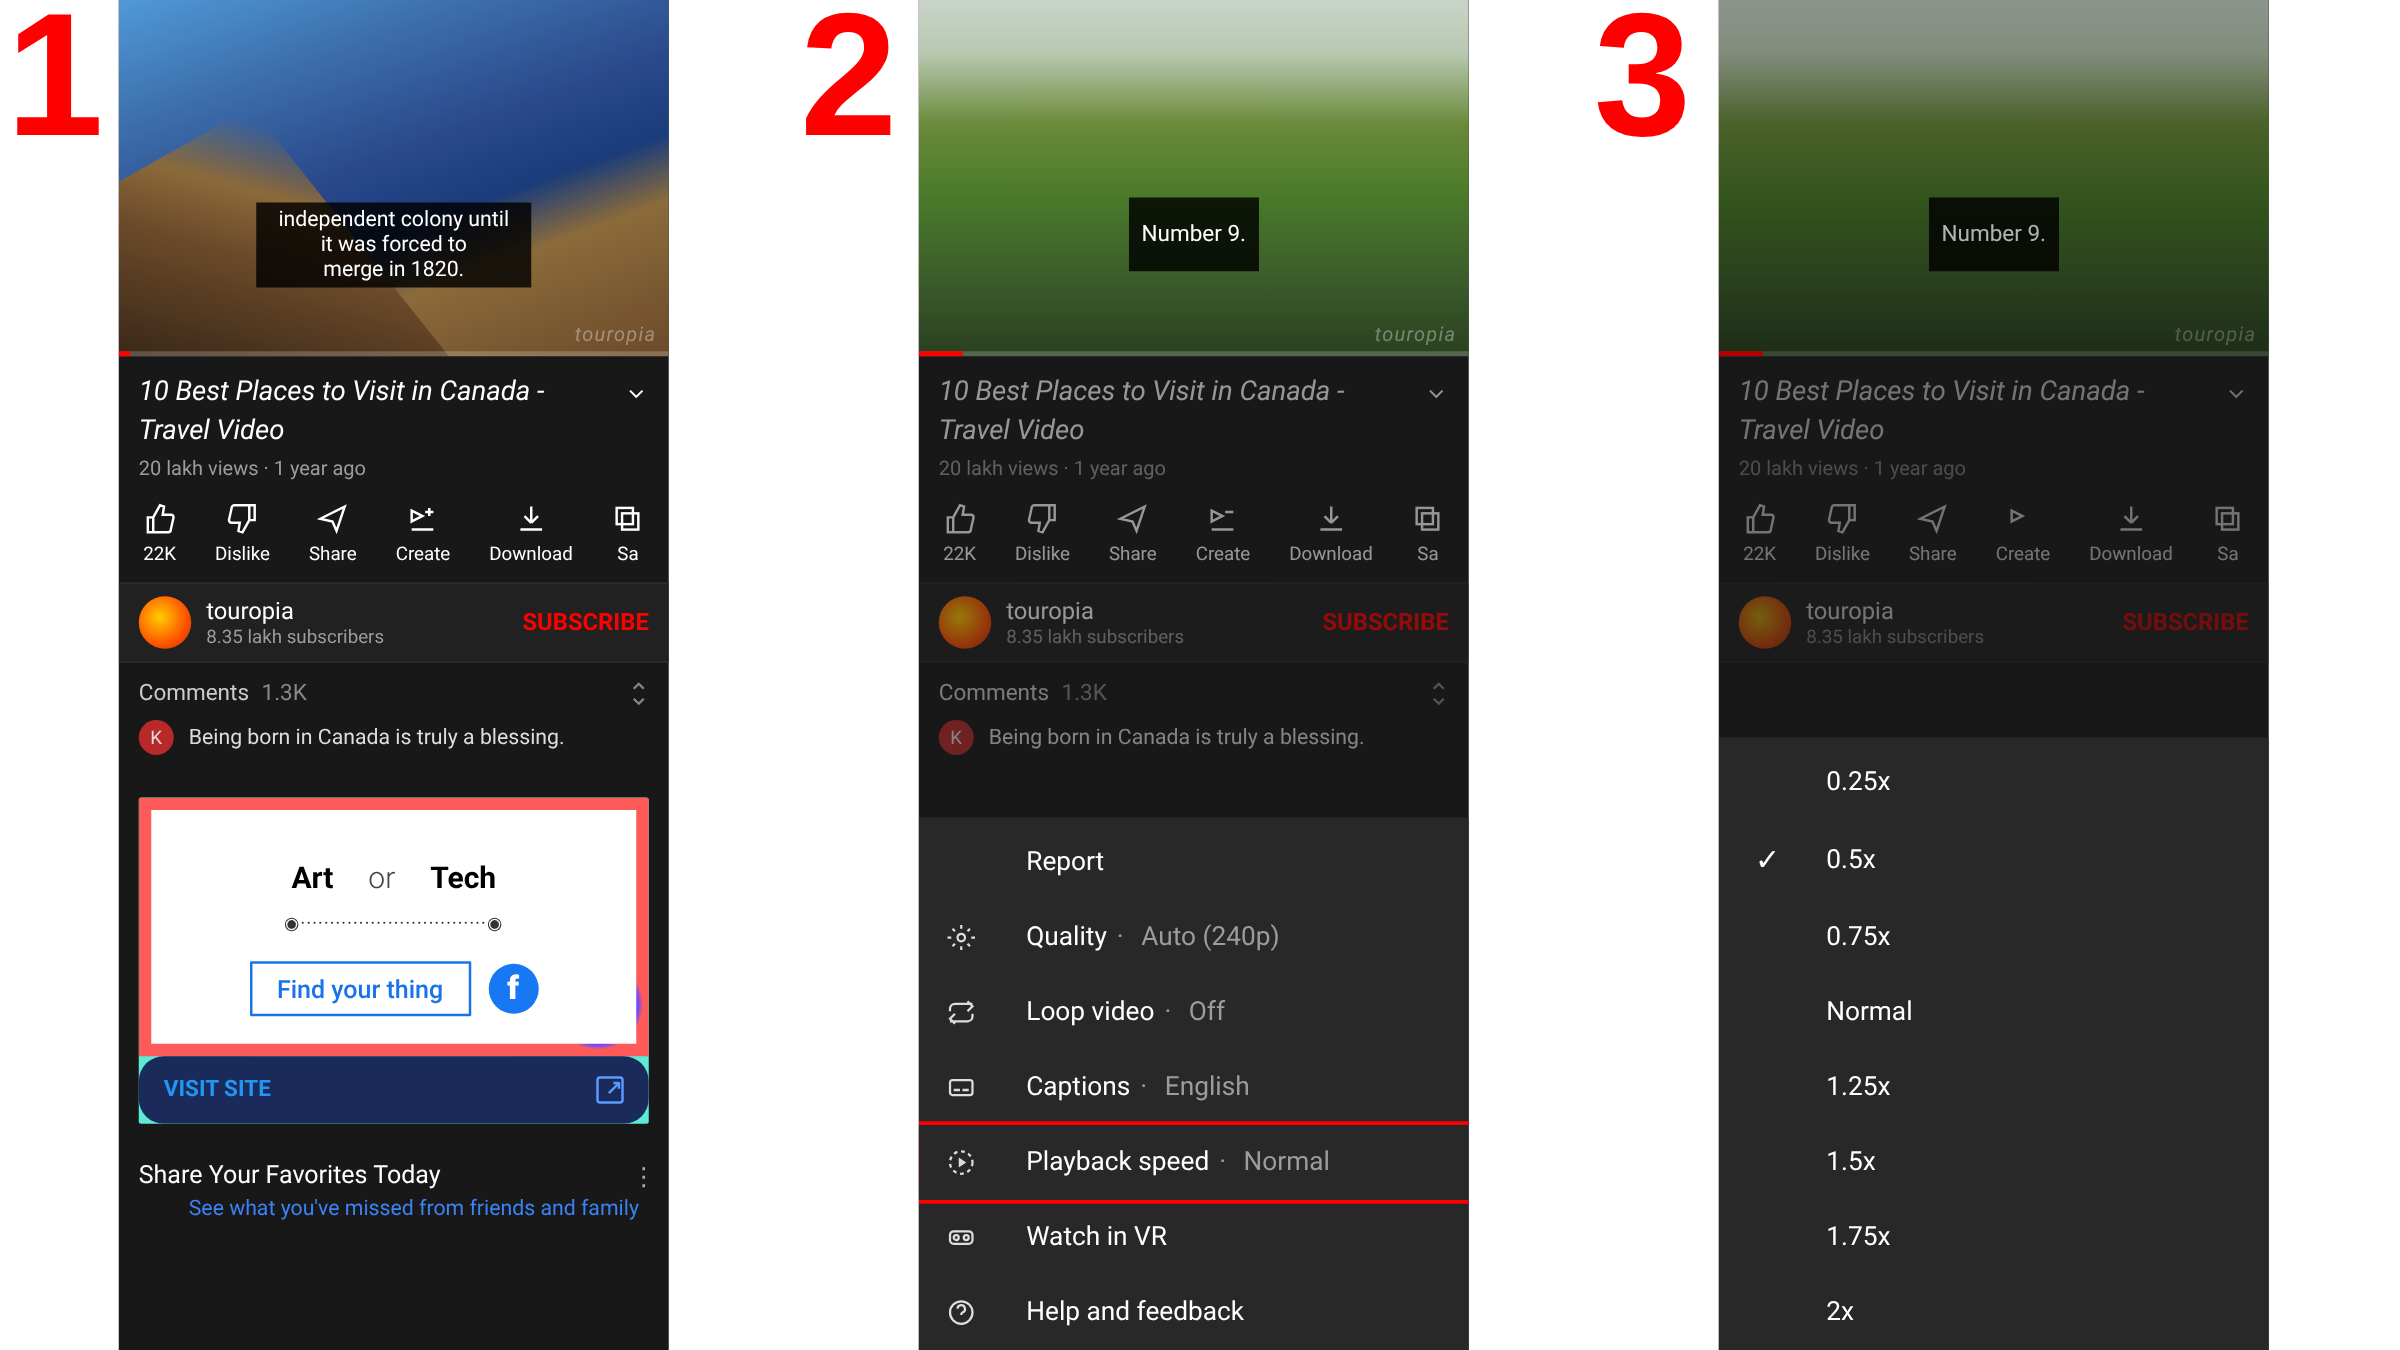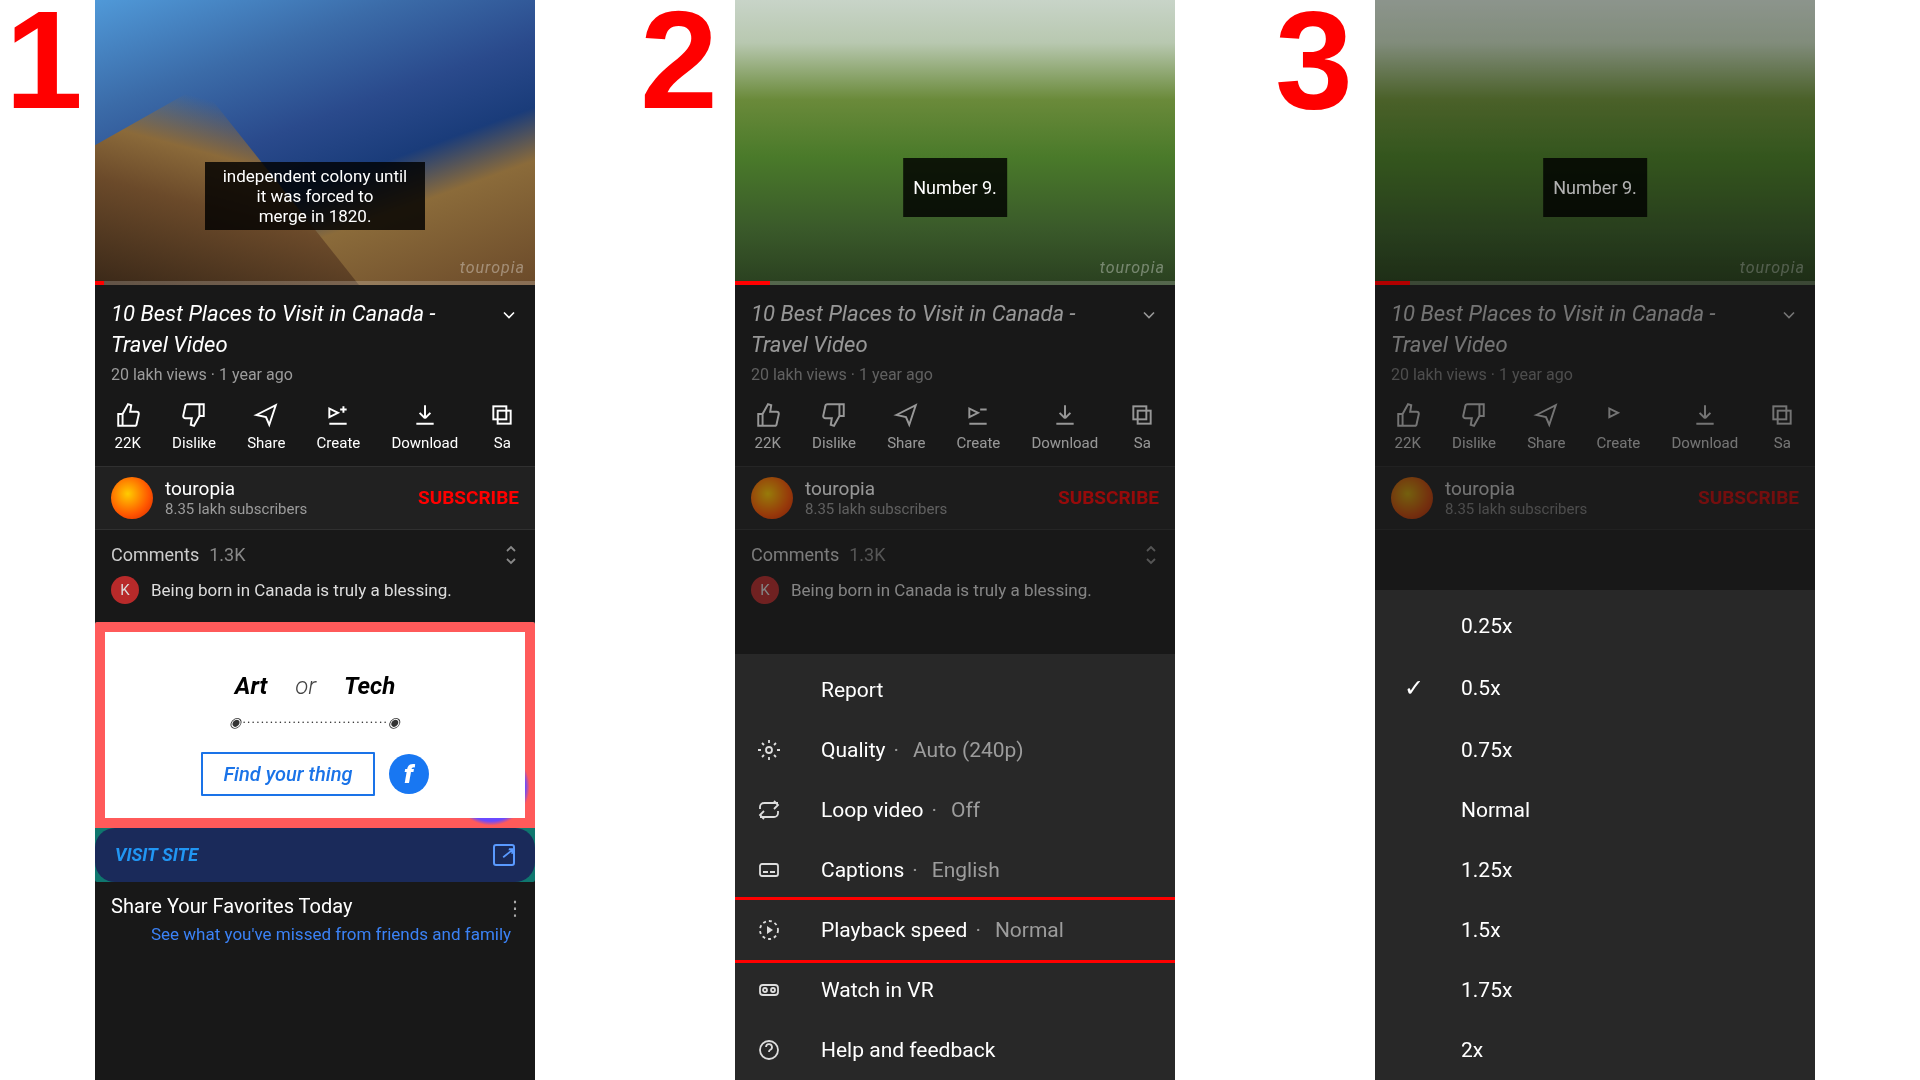--- a/index.html
+++ b/index.html
@@ -173,24 +173,24 @@
   .comment-avatar {
     width: 28px; height: 28px; border-radius: 50%;
     background: #b82a2a;
     margin-right: 12px;
     text-align: center;
     font-size: 15px;
     line-height: 28px;
     flex-shrink: 0;
   }
   .ad-card {
+    margin: 16px;
     border-radius: 2px;
     overflow: hidden;
-    background: #0f766e;
-    font-style: italic;
+    background: #5eead4;
   }
   .ad-banner {
     background: #ff5a5a;
     padding: 10px;
     background-image: radial-gradient(circle at 10% 20%, #6a4aff 6%, transparent 7%),
                       radial-gradient(circle at 90% 80%, #6a4aff 8%, transparent 9%);
   }
   .ad-white {
     background: #fff;
     color: #000;

